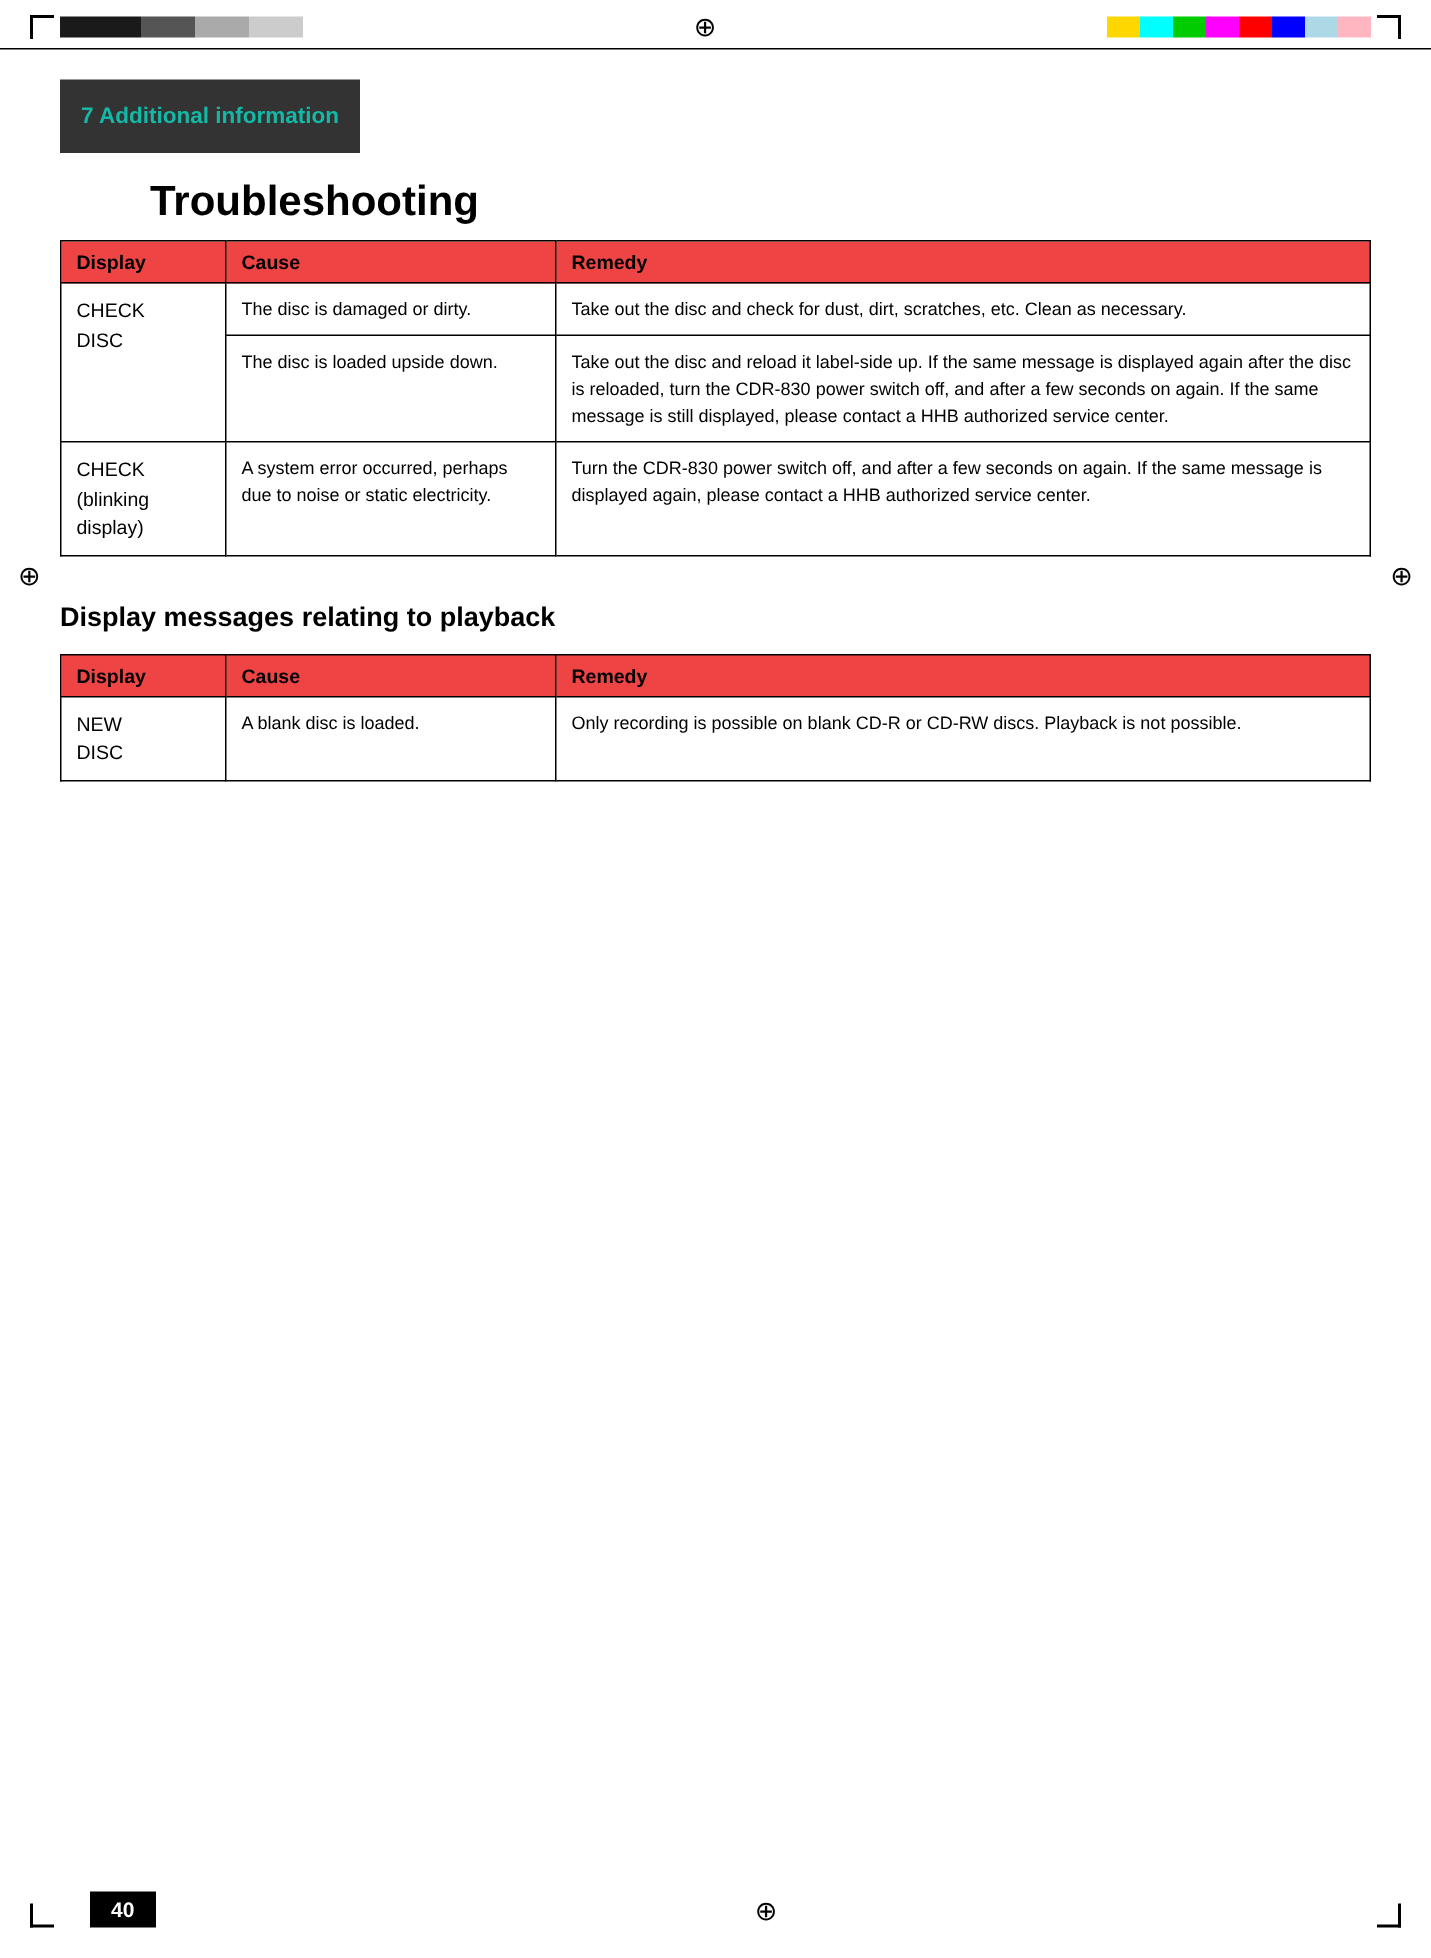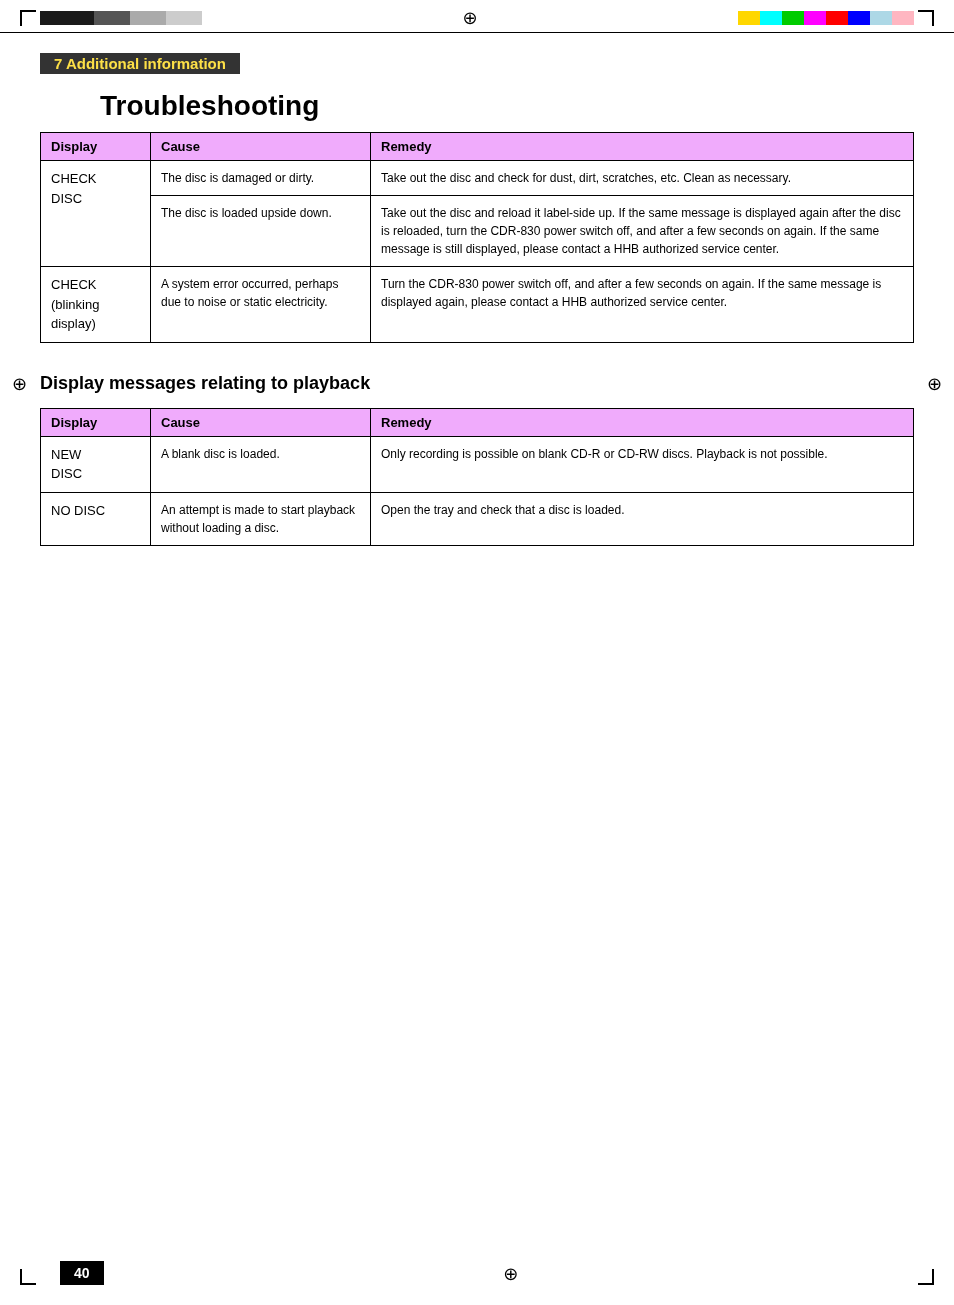--- a/index.html
+++ b/index.html
@@ -84,22 +84,22 @@
     .cb-pink { width: 22px; height: 14px; background: #FFB6C1; }
 
     
     .page-content {
       padding: 0 40px 40px 40px;
     }
 
     
     .chapter-header {
       background: #333;
-      color: #fde047;
-      padding: 2px 14px;
+      color: #14b8a6;
+      padding: 16px 14px;
       font-size: 15px;
       font-weight: bold;
       margin-bottom: 16px;
       margin-top: 20px;
       display: inline-block;
       width: auto;
     }
 
     
     .section-title {
@@ -120,21 +120,21 @@
 
     
     .trouble-table {
       width: 100%;
       border-collapse: collapse;
       margin-bottom: 30px;
       border: 1px solid #000;
     }
 
     .trouble-table th {
-      background: #f0abfc;
+      background: #ef4444;
       border: 1px solid #000;
       padding: 6px 10px;
       font-weight: bold;
       font-size: 13px;
       text-align: left;
     }
 
     .trouble-table td {
       border: 1px solid #000;
       padding: 8px 10px;
@@ -277,25 +277,20 @@
       </tr>
     </thead>
     <tbody>
 
       <tr>
         <td class="display-col">NEW<br>DISC</td>
         <td class="cause-col">A blank disc is loaded.</td>
         <td>Only recording is possible on blank CD-R or CD-RW discs. Playback is not possible.</td>
       </tr>
 
-      <tr>
-        <td class="display-col">NO DISC</td>
-        <td class="cause-col">An attempt is made to start playback without loading a disc.</td>
-        <td>Open the tray and check that a disc is loaded.</td>
-      </tr>
     </tbody>
   </table>
 
 </div>
 
 <div class="bottom-bar">
   <div style="display:flex;align-items:flex-end;gap:24px;">
     <div style="width:16px;height:16px;border-bottom:2px solid #000;border-left:2px solid #000;"></div>
     <div class="page-number-box">40</div>
   </div>

